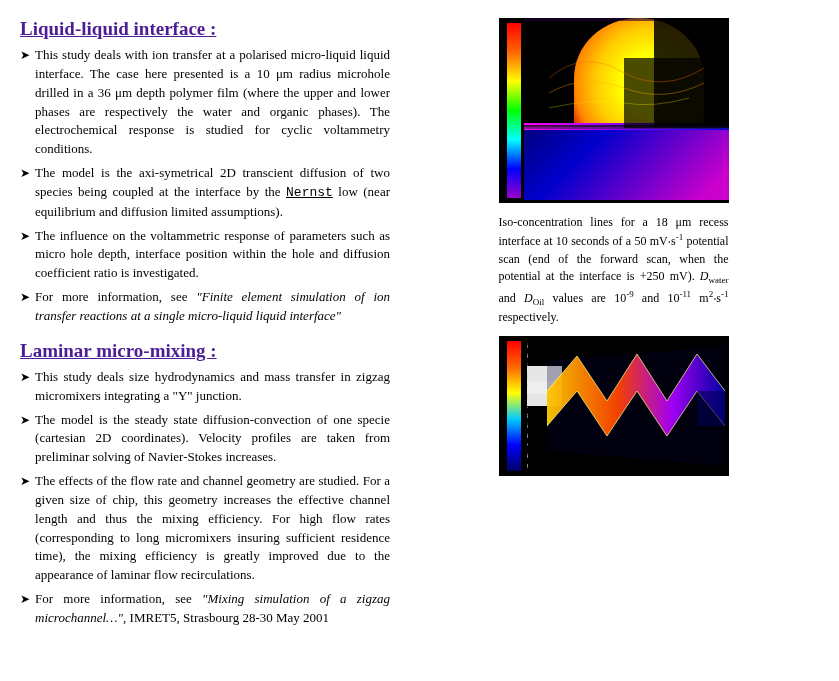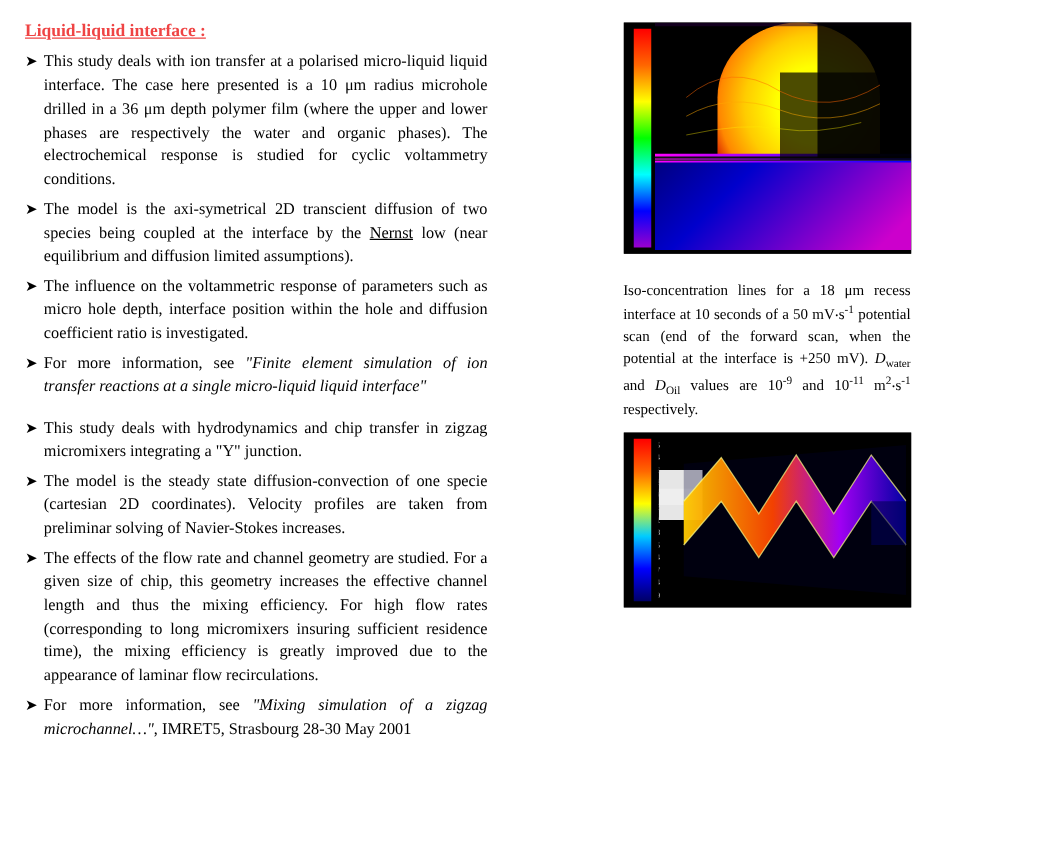--- a/index.html
+++ b/index.html
@@ -23,25 +23,25 @@
     }
     .right-col {
       flex: 1;
       display: flex;
       flex-direction: column;
       align-items: center;
       gap: 10px;
     }
     h2 {
       font-family: "Times New Roman", Times, serif;
-      font-size: 14px;
+      font-size: 19px;
       font-weight: bold;
       text-decoration: underline;
       margin-bottom: 6px;
-      color: #ef4444;
+      color: #4c1d95;
     }
     .section {
       margin-bottom: 14px;
     }
     .bullet-list {
       list-style: none;
       padding: 0;
       margin: 0;
     }
     .bullet-list li {
@@ -80,21 +80,21 @@
       height: 185px;
     }
     .img2 {
       width: 230px;
       height: 140px;
     }
     .caption {
       font-family: "Times New Roman", Times, serif;
       font-size: 12px;
       text-align: justify;
-      margin-top: 21px;
+      margin-top: 11px;
       line-height: 1.45;
       width: 230px;
     }
     sup {
       font-size: 9px;
       vertical-align: super;
     }
     sub {
       font-size: 9px;
       vertical-align: sub;
@@ -152,20 +152,21 @@
       width: 14px;
       height: 130px;
       background: linear-gradient(to bottom, #ff0000, #ff6600, #ffff00, #00ccff, #0000ff, #000066);
     }
     svg.zigzag-svg {
       width: 100%;
       height: 100%;
     }
     .nernst {
       text-decoration: underline;
+      font-family: Liberation Mono, monospace;
     }
     .caption-bottom {
       font-family: "Times New Roman", Times, serif;
       font-size: 12px;
       text-align: justify;
       margin-top: 5px;
       line-height: 1.5;
       width: 230px;
     }
   </style>
@@ -200,25 +201,26 @@
         <li>
           <span class="arrow">➤</span>
           <span class="text">
             For more information, see <em>"Finite element simulation of ion transfer reactions at a single micro-liquid liquid interface"</em>
           </span>
         </li>
       </ul>
     </div>
 
     <div class="section">
+      <h2>Laminar micro-mixing :</h2>
       <ul class="bullet-list">
         <li>
           <span class="arrow">➤</span>
           <span class="text">
-            This study deals with hydrodynamics and chip transfer in zigzag micromixers integrating a "Y" junction.
+            This study deals size hydrodynamics and mass transfer in zigzag micromixers integrating a "Y" junction.
           </span>
         </li>
         <li>
           <span class="arrow">➤</span>
           <span class="text">
             The model is the steady state diffusion-convection of one specie (cartesian 2D coordinates). Velocity profiles are taken from preliminar solving of Navier-Stokes increases.
           </span>
         </li>
         <li>
           <span class="arrow">➤</span>

